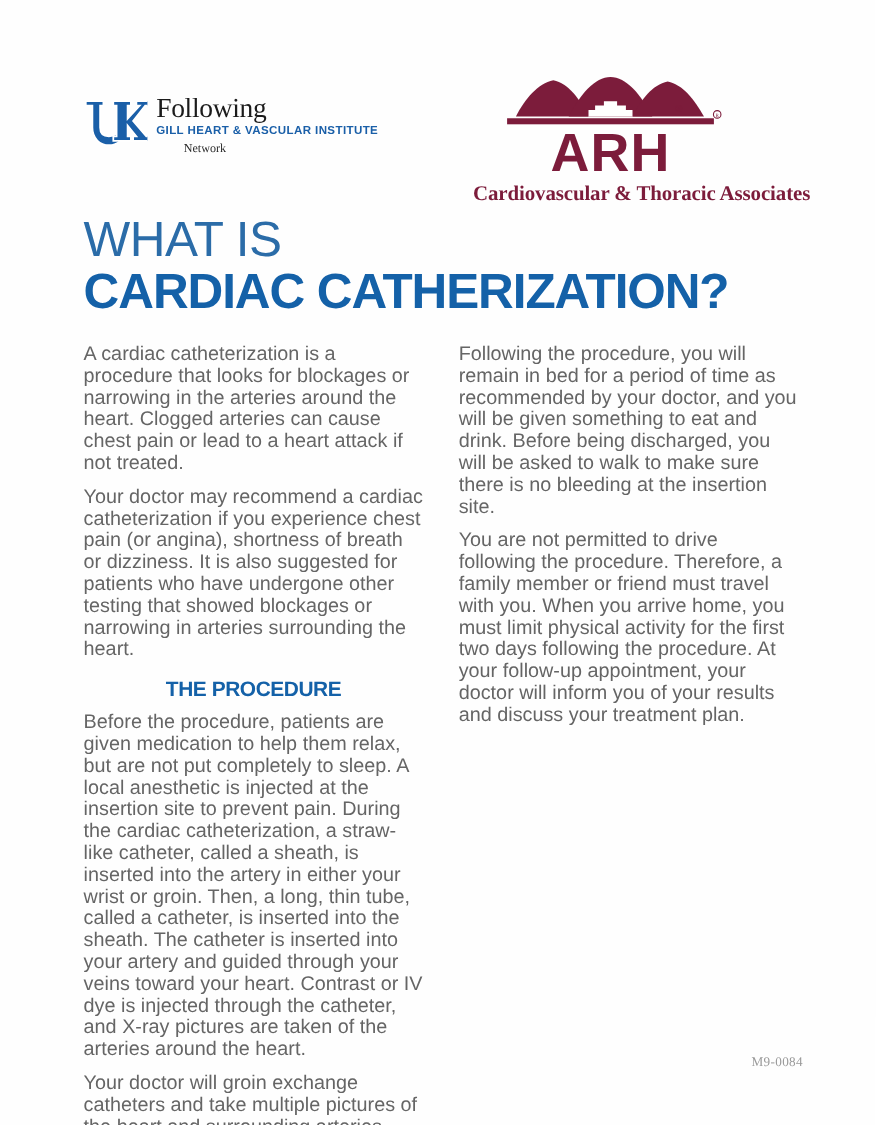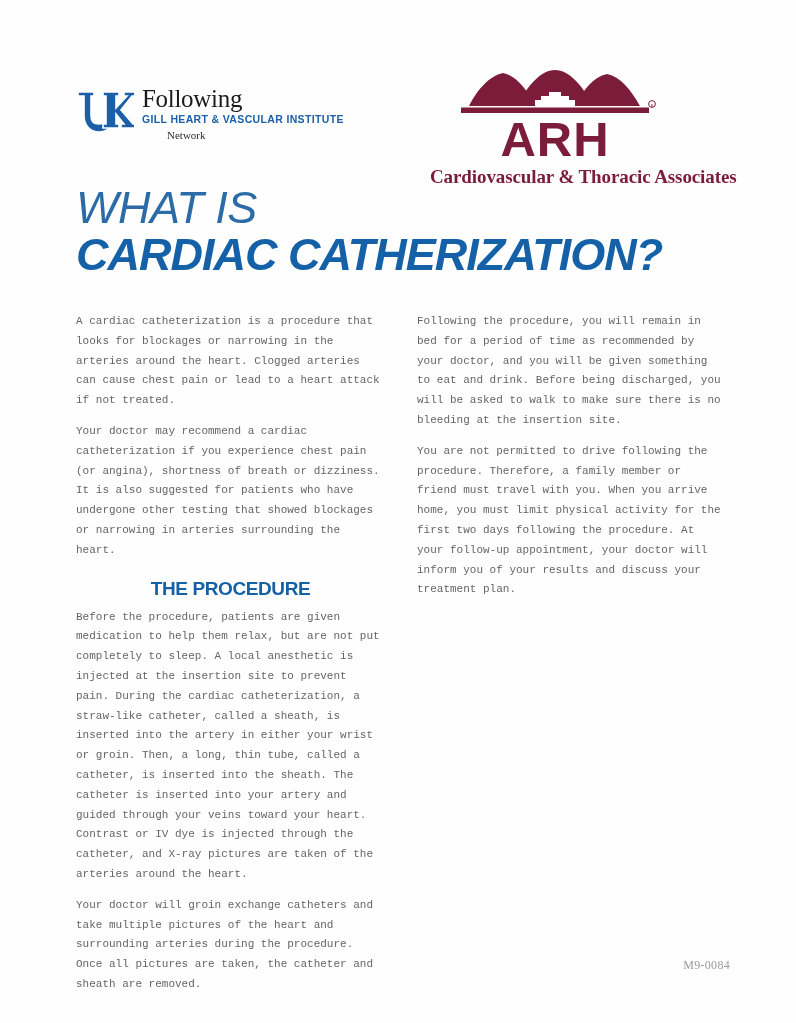--- a/index.html
+++ b/index.html
@@ -115,23 +115,22 @@
     color: #7c1c3b;
     margin-top: 4px;
     letter-spacing: -0.1px;
     white-space: nowrap;
   }
 
   
   .title-block {
     position: absolute;
     left: 76px;
-    top: 184px;
+    top: 194px;
     width: 660px;
-    font-style: italic;
   }
   .title-line1 {
     font-family: "Liberation Sans", sans-serif;
     font-weight: normal;
     font-size: 45px;
     line-height: 47px;
     letter-spacing: -0.5px;
     color: #2b6ca8;
   }
   .title-line2 {
@@ -150,22 +149,22 @@
     left: 76px;
     top: 312px;
     width: 650px;
     display: flex;
     gap: 32px;
   }
   .col {
     width: 309px;
   }
   .body-p {
-    font-family: Liberation Mono, monospace;
-    font-size: 11px;
+    font-family: Liberation Sans, sans-serif;
+    font-size: 18px;
     line-height: 19.8px;
     color: #656565;
     margin: 0 0 11px 0;
     text-align: left;
   }
   .section-head {
     font-family: "Liberation Sans", sans-serif;
     font-weight: bold;
     font-size: 19px;
     letter-spacing: -0.4px;

